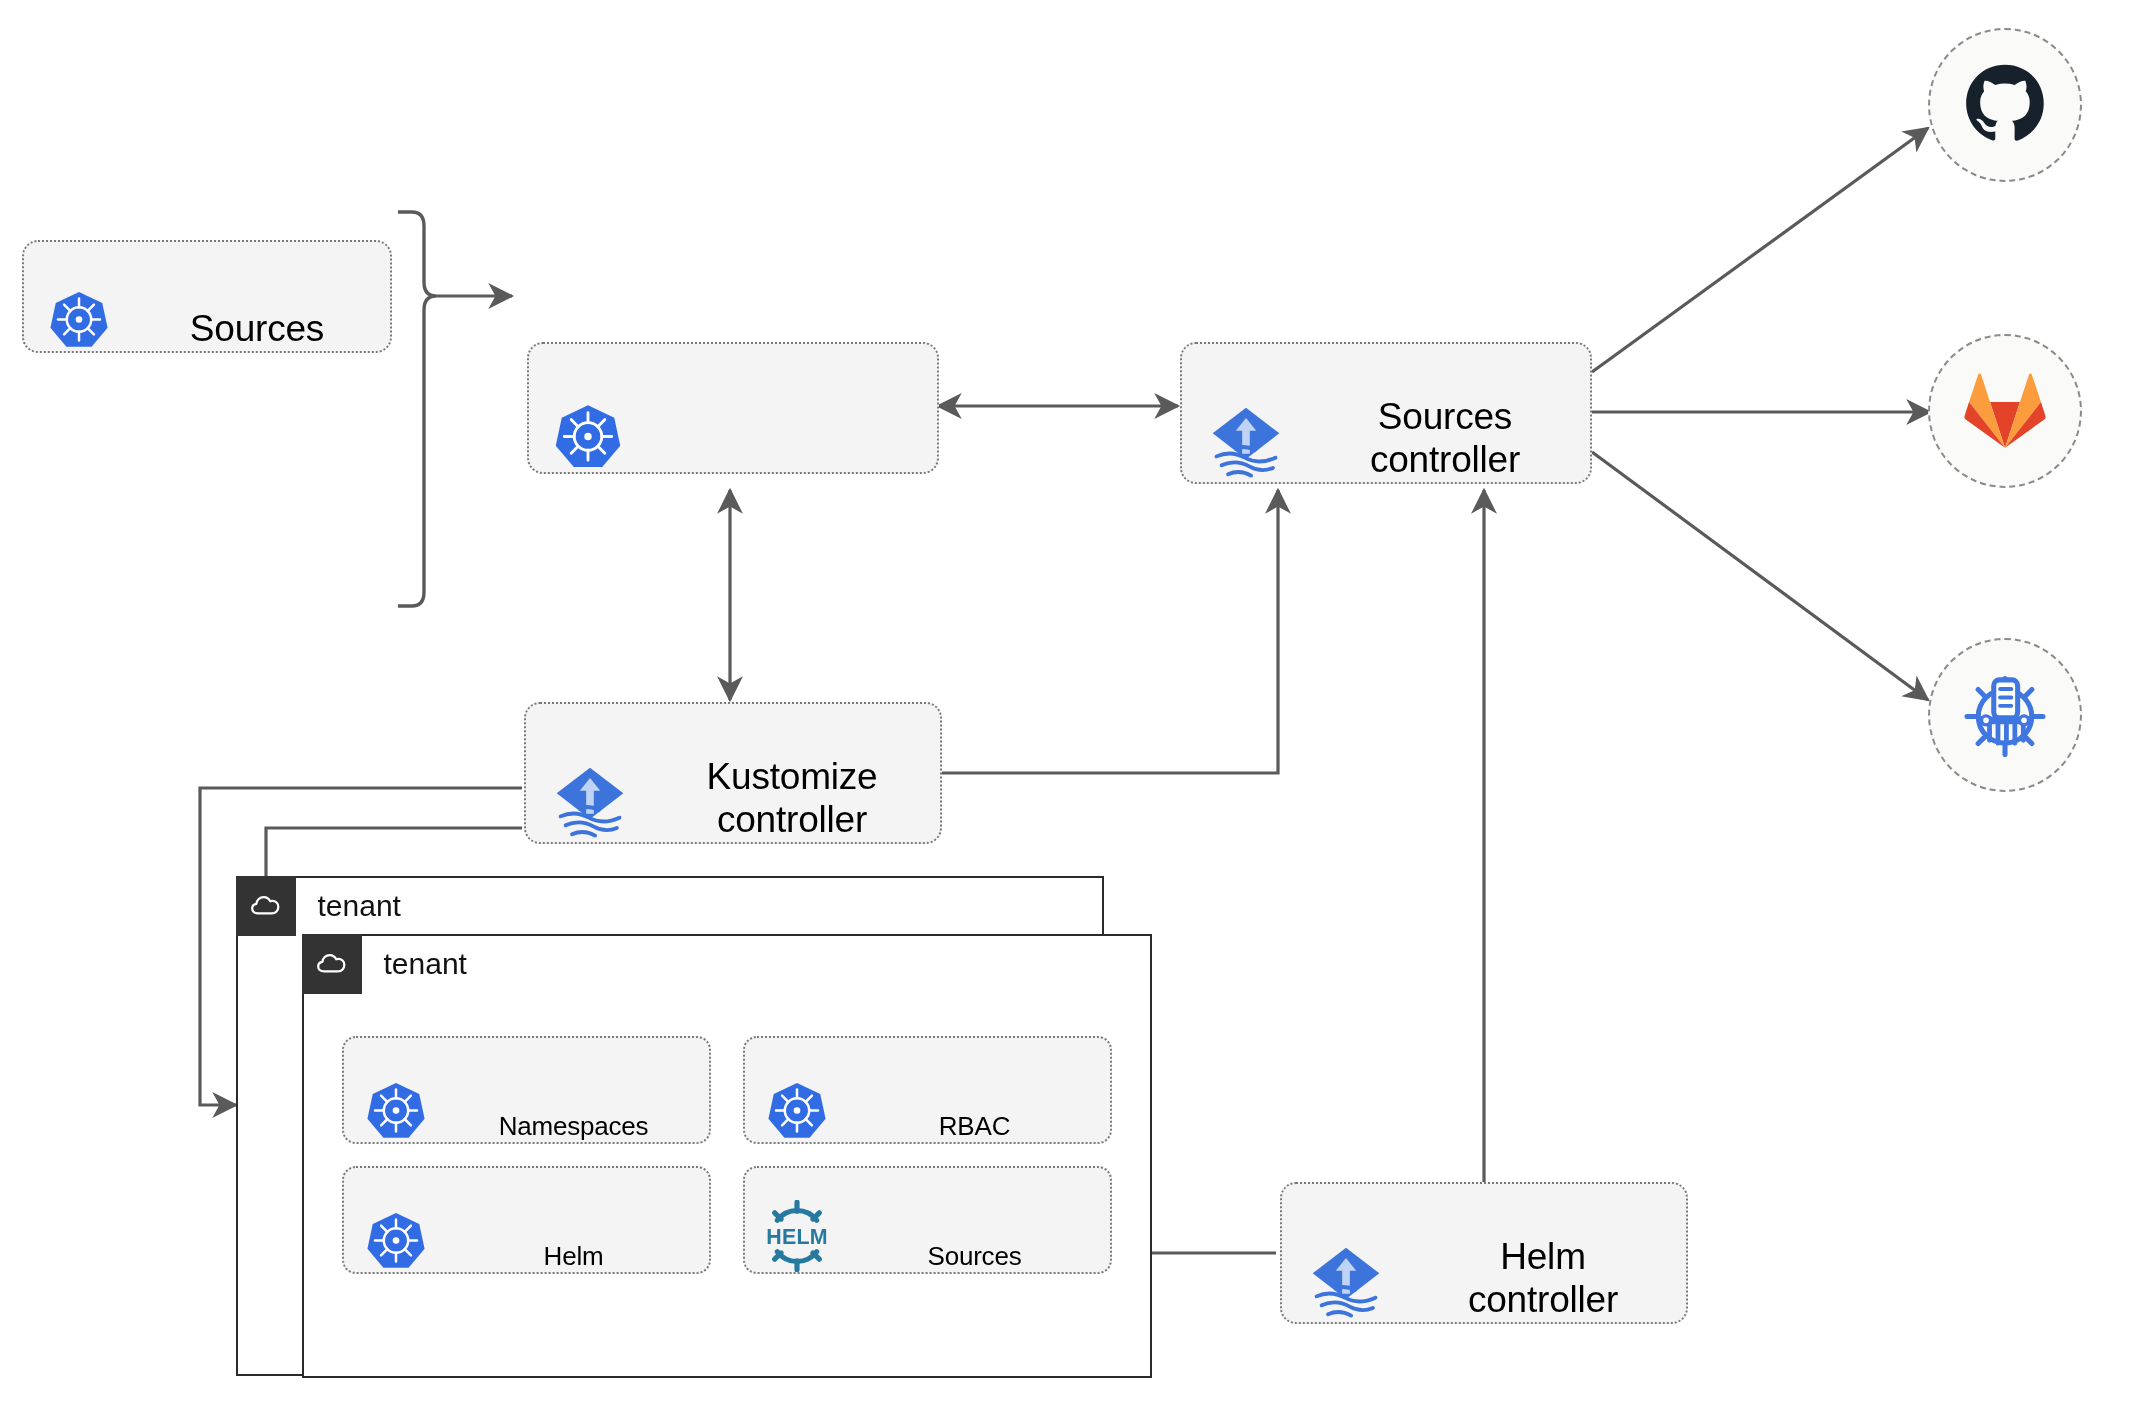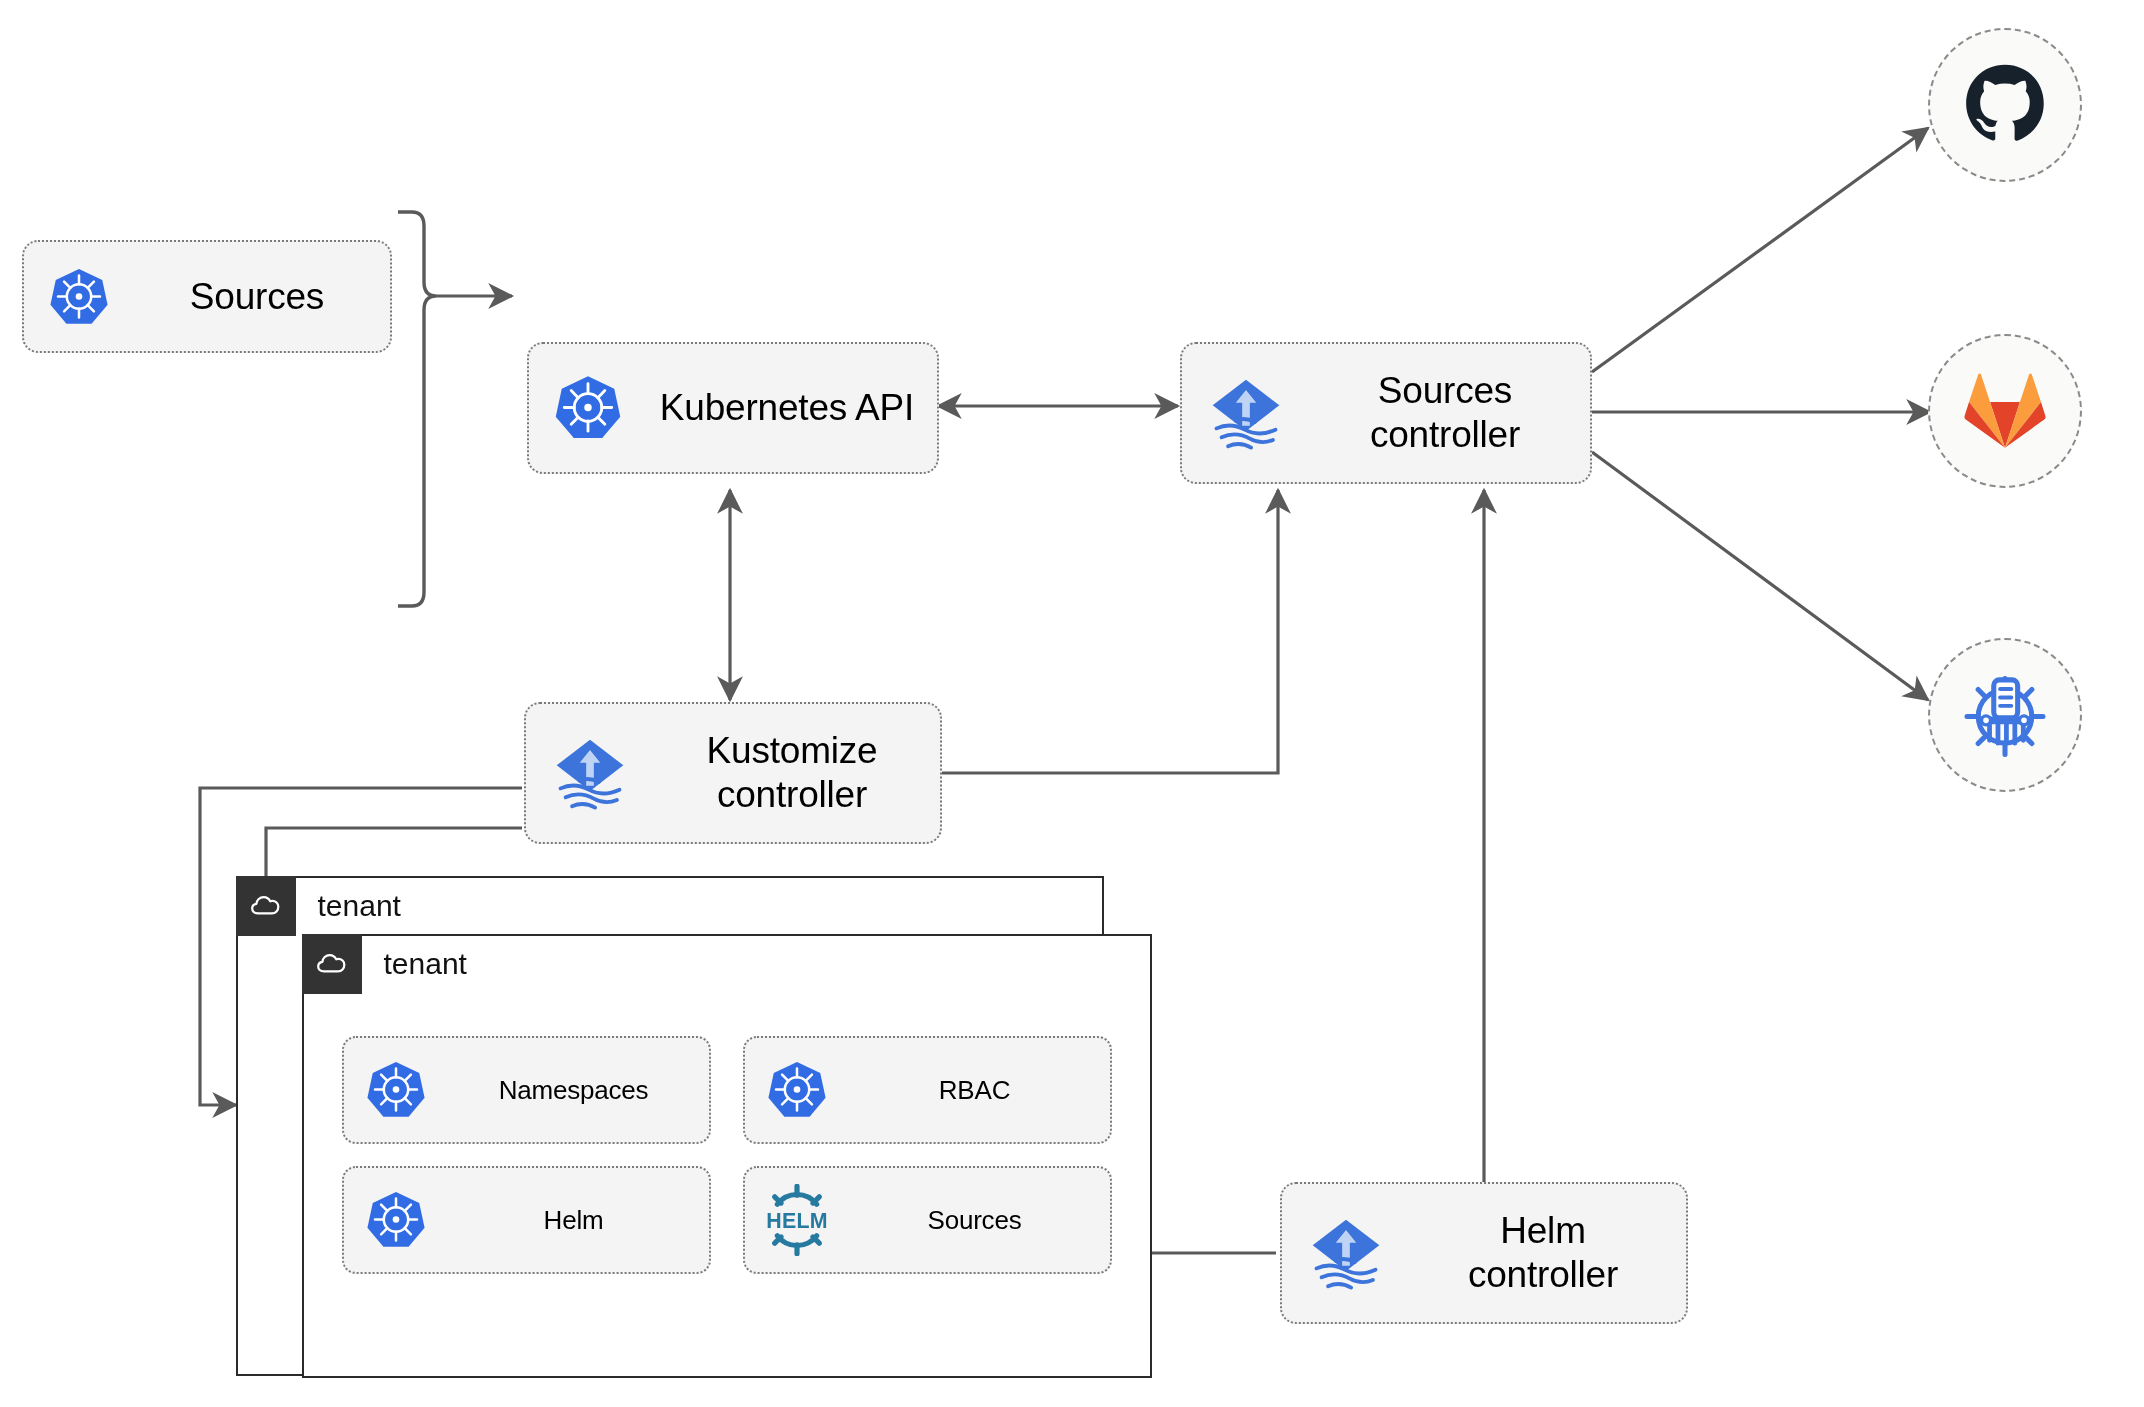--- a/index.html
+++ b/index.html
@@ -10,21 +10,21 @@
   }
   #canvas{position:absolute;inset:0;width:2144px;height:2144px;height:1407px;}
   svg.wires{position:absolute;left:0;top:0;width:2144px;height:1407px;pointer-events:none;}
 
   
   .node{
     position:absolute;
     background:#f4f4f4;
     border:2.5px dotted #7a7a7a;
     border-radius:16px;
-    display:flex;align-items:center;
+    display:flex;align-items:flex-end;
     box-sizing:border-box;
   }
   .node .ico{flex:0 0 auto;display:flex;align-items:center;justify-content:center;}
   .node .lbl{
     flex:1 1 auto;text-align:center;color:#000;
     font-size:37px;line-height:1.18;letter-spacing:-0.2px;
     padding-right:10px;
   }
   .node.two-line .lbl{font-size:37px;}
 
@@ -114,21 +114,20 @@
       <svg width="70" height="70" viewBox="0 0 64 64">
         <path d="M32 3 L56 14.5 L61.5 40 L45 59.5 L19 59.5 L2.5 40 L8 14.5 Z" fill="#326CE5"></path>
         <g fill="none" stroke="#fff" stroke-width="2.6" stroke-linecap="round">
           <circle cx="32" cy="31.5" r="12.6"></circle>
           <path d="M32 9.8 L32 18.9 M32 44.1 L32 53.2 M10.3 31.5 L19.4 31.5 M44.6 31.5 L53.7 31.5
                    M16.6 16.1 L23 22.6 M41 40.4 L47.4 46.9 M47.4 16.1 L41 22.6 M23 40.4 L16.6 46.9"></path>
         </g>
         <circle cx="32" cy="31.5" r="3.4" fill="#fff"></circle>
       </svg>
     </span>
-    <span class="lbl">Kubernetes API</span>
   </div>
 
   <div class="node two-line" style="left:1180px;top:342px;width:412px;height:142px;">
     <span class="ico" style="width:128px">
       <svg width="82" height="82" viewBox="0 0 64 64">
         <path d="M32 6 L58 26 L32 46 L6 26 Z" fill="#3C74DC"></path>
         <path d="M32 14 L40 24 L35 24 L35 42 L29 42 L29 24 L24 24 Z" fill="#BFD3F5"></path>
         <g fill="none" stroke="#3C74DC" stroke-width="3" stroke-linecap="round">
           <path d="M9 44 Q20 39 31 45 Q42 51 55 45"></path>
           <path d="M13 51 Q24 46 35 52 Q44 57 53 53"></path>

